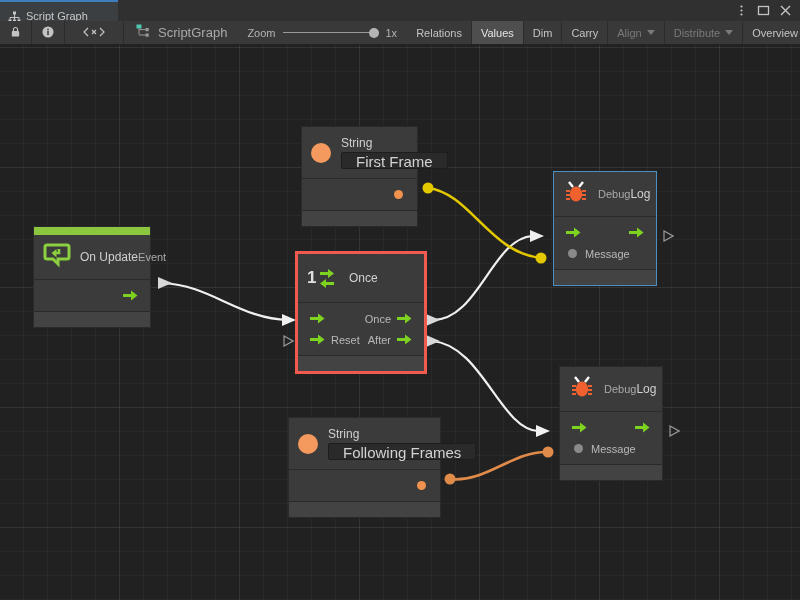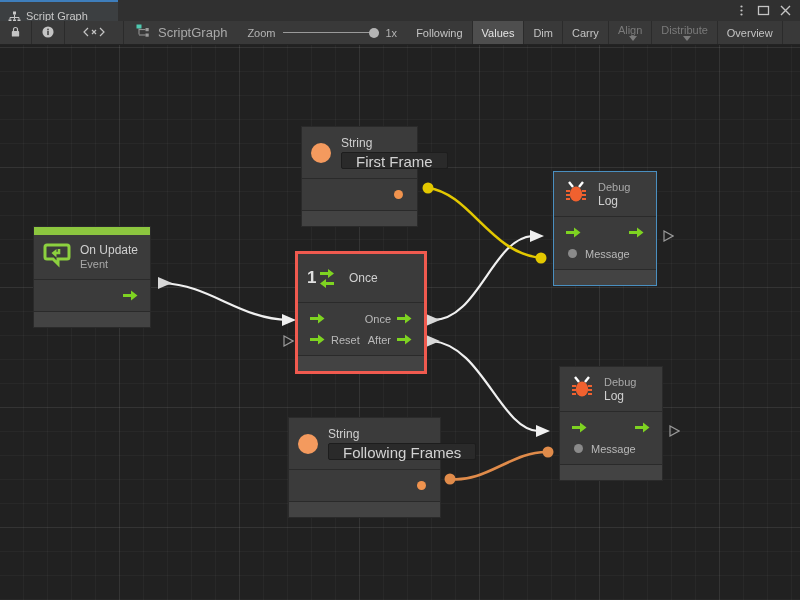--- a/index.html
+++ b/index.html
@@ -89,21 +89,21 @@
     font-size: 11px;
     color: #c4c4c4;
     border-right: 1px solid #2b2b2b;
     box-sizing: border-box;
     height: 23px;
     white-space: nowrap;
   }
   .tb-btn.icon-btn { padding: 0 10px; }
   .tb-btn.wide { padding: 0 16px; }
   .tb-btn.active { background: #4e4e4e; color: #e4e4e4; }
-  .tb-btn.dim { color: #7a7a7a; flex-direction: column; }
+  .tb-btn.dim { color: #7a7a7a; }
 
   .tb-graphname {
     display: flex; align-items: center; gap: 7px;
     padding: 0 10px 0 12px;
     font-size: 13px; color: #a9a9a9;
     height: 23px;
   }
   .zoomwrap {
     display: flex; align-items: center; gap: 7px;
     padding: 0 10px;
@@ -172,21 +172,21 @@
   }
   .node-head {
     display: flex;
     align-items: center;
     gap: 9px;
     padding: 7px 10px 7px 9px;
     background: #3b3b3b;
     border-bottom: 1px solid #2a2a2a;
     box-sizing: border-box;
   }
-  .node-head-txt { display: flex; flex-direction: column; justify-content: space-between; }
+  .node-head-txt { display: flex; flex-direction: row; justify-content: space-between; }
   .node-title { font-size: 12px; color: #d0d0d0; line-height: 14px; white-space: nowrap; }
   .node-sub   { font-size: 11px; color: #a9a9a9; line-height: 14px; white-space: nowrap; }
   .node-body {
     background: #3b3b3b;
     padding: 5px 0 5px 0;
     box-sizing: border-box;
   }
   .node-foot {
     height: 16px;
     background: #434343;
@@ -328,21 +328,21 @@
     <div class="zoomwrap">
       <span>Zoom</span>
       <span class="slider">
         <span class="slider-track"></span>
         <span class="slider-knob"></span>
       </span>
       <span>1x</span>
     </div>
 
     <div class="tb-btn">
-      <span>Following</span>
+      <span>Relations</span>
     </div>
     <div class="tb-btn active">
       <span>Values</span>
     </div>
     <div class="tb-btn">
       <span>Dim</span>
     </div>
     <div class="tb-btn">
       <span>Carry</span>
     </div>

